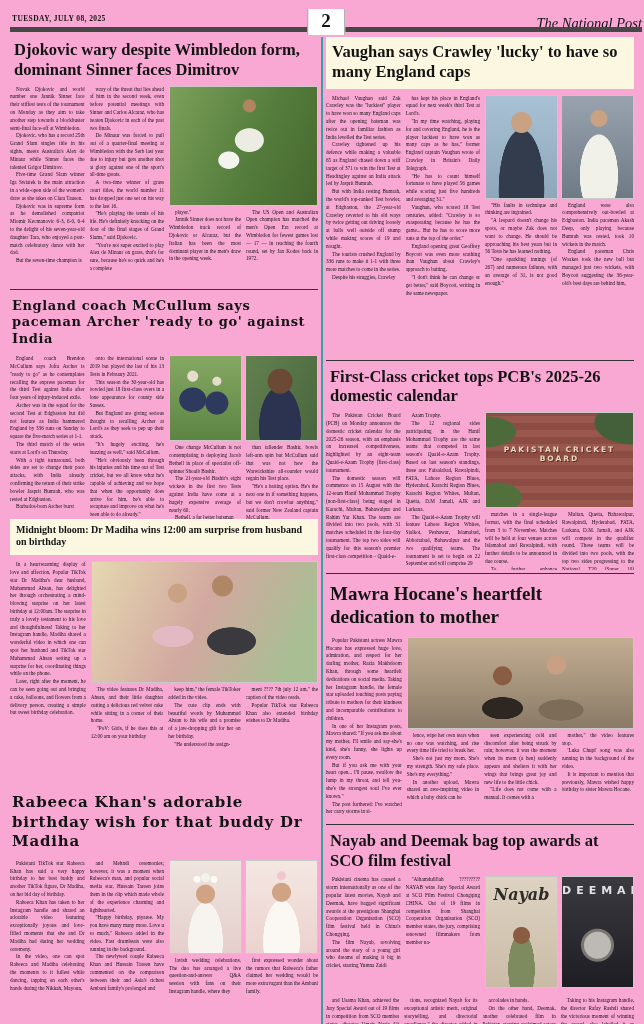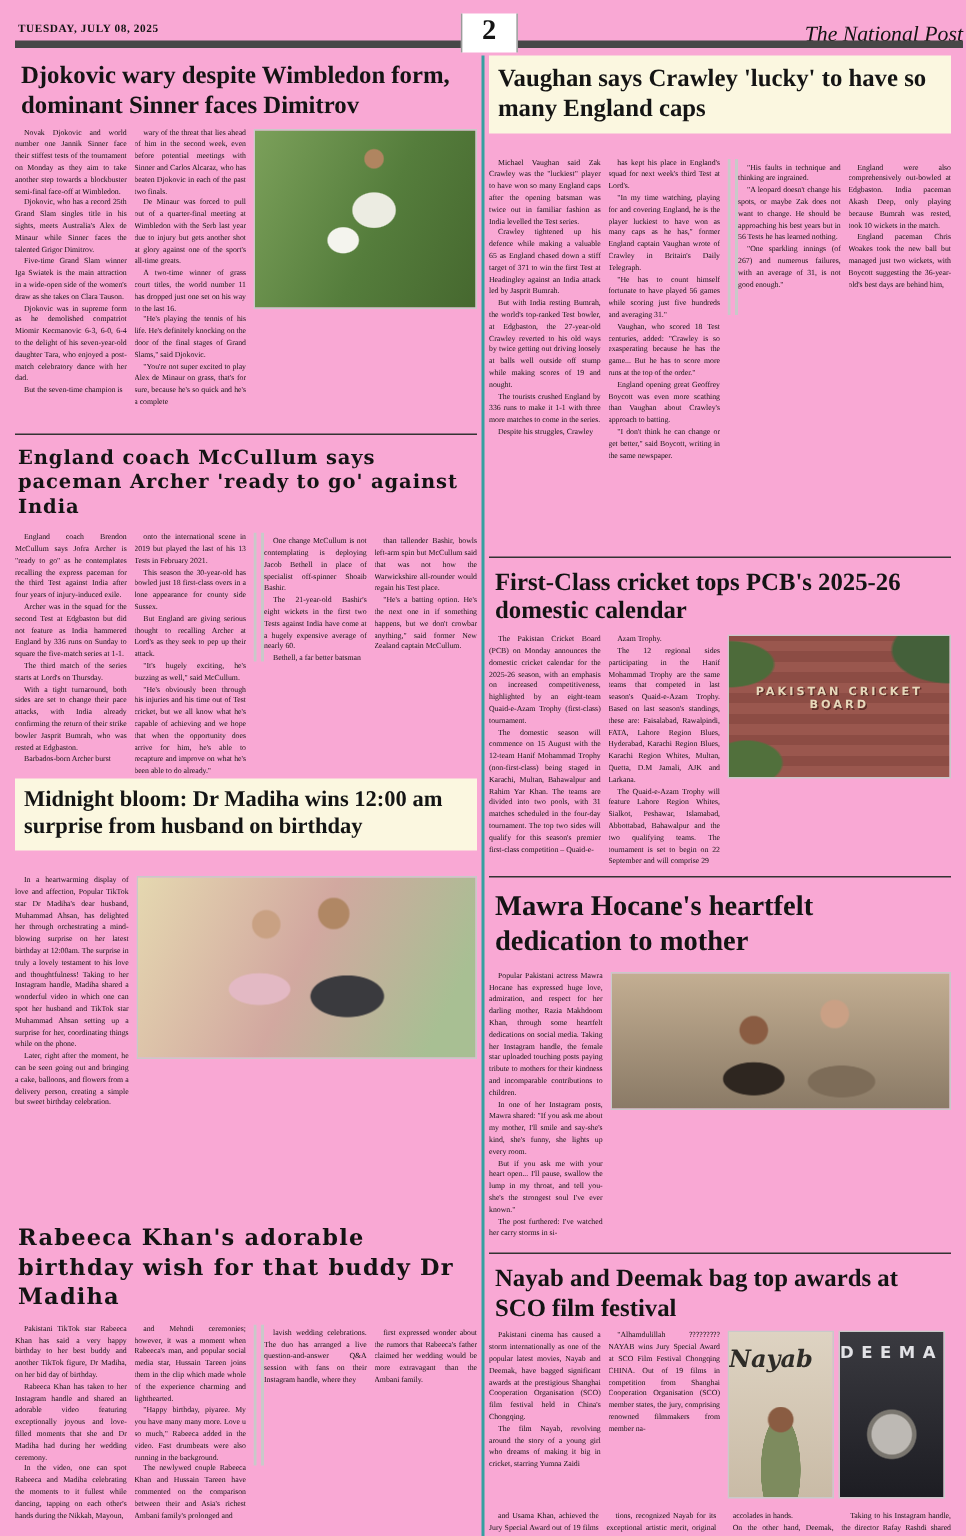--- a/index.html
+++ b/index.html
@@ -20,32 +20,32 @@
   
   .content { display:flex; }
   .half { width:308px; }
   .v-divider { width:2px; background:#35a0a0; margin:0 3px; }
   .h-rule { border:0; border-top:1.5px solid #333; margin:3px 0 3px; }
 
   
   .head { font-weight:bold; text-align:left; line-height:1.2; }
   .head-times  { font-size:16.5px; padding:3px 4px 6px; }
   .head-mawra  { font-size:19px; padding:6px 4px 8px; }
-  .head-yellow { background:#fbf7e0; padding:5px 6px 7px; margin-bottom:17px; }
+  .head-yellow { background:#fbf7e0; padding:5px 6px 7px; margin-bottom:6px; }
   .head-vaughan { font-size:16.5px; }
-  .head-mid     { font-size:15px; }
+  .head-mid     { font-size:10px; }
   .head-book { font-family:"DejaVu Serif", serif; font-size:13px; letter-spacing:.6px;
                line-height:1.3; padding:5px 2px 7px; }
   .head-book-lg { font-size:15px; letter-spacing:.8px; line-height:1.3; padding:6px 2px 8px; }
 
   
   .body { display:flex; gap:5px; overflow:hidden; }
   .col  { flex:1; font-size:5.2px; line-height:1.5; text-align:justify; overflow:hidden; }
   .col p { text-indent:6px; }
-  .rb   { display:flex; flex-direction:row; overflow:hidden; }
+  .rb   { display:flex; flex-direction:column; overflow:hidden; }
   .rb2  { flex:2; } .rb3 { flex:3; }
   .cols-under { display:flex; gap:5px; flex:1; overflow:hidden; margin-top:3px; }
   .img-row { display:flex; gap:3px; }
   .img-row .ph { flex:1; }
 
   
   .ph { position:relative; width:100%; overflow:hidden; border:1px solid #c9c9c9; }
   .ph-tennis { height:120px;
     background:
       radial-gradient(circle at 54% 16%, #b08560 0 6px, transparent 7px),
@@ -103,21 +103,21 @@
       radial-gradient(circle at 62% 20%, #fdfaf4 0 3px, transparent 4px),
       radial-gradient(circle at 50% 36%, #cfa383 0 9px, transparent 10px),
       radial-gradient(ellipse at 50% 88%, #f7f3ef 0 34%, transparent 35%),
       linear-gradient(#efe4de, #e5cfcc); }
   .ph-rabeeca2 { background:
       radial-gradient(circle at 50% 16%, #f0c7cf 0 4px, transparent 5px),
       radial-gradient(circle at 50% 34%, #cfa383 0 9px, transparent 10px),
       radial-gradient(ellipse at 50% 88%, #fbf8f4 0 36%, transparent 37%),
       linear-gradient(#f4e7e2, #ecd2ce); }
   .ph-nayab { height:112px; background:linear-gradient(#ded3c2, #c9bba6);
-      }
+      text-align:center; }
   .nayab-title { display:inline-block; margin-top:8px; font-family:"DejaVu Serif", serif;
       font-style:italic; font-weight:bold; font-size:16px; color:#2e2c28; }
   .nayab-fig { position:absolute; bottom:0; left:28%; width:44%; height:55%;
       background:radial-gradient(circle at 50% 14%, #8a5c42 0 8px, transparent 9px),
                  radial-gradient(ellipse at 50% 70%, #7d8b5e 0 60%, transparent 61%); }
   .ph-deemak { height:112px; background:
       radial-gradient(circle at 50% 62%, #bdb9b4 0 13px, #7a766f 14px 16px, transparent 17px),
       linear-gradient(#3a3a40, #1d1d23); text-align:center; }
   .deemak-title { display:inline-block; margin-top:7px; font-family:"DejaVu Sans", sans-serif;
       font-size:11px; letter-spacing:5px; color:#e2e2e6; font-weight:bold; }

